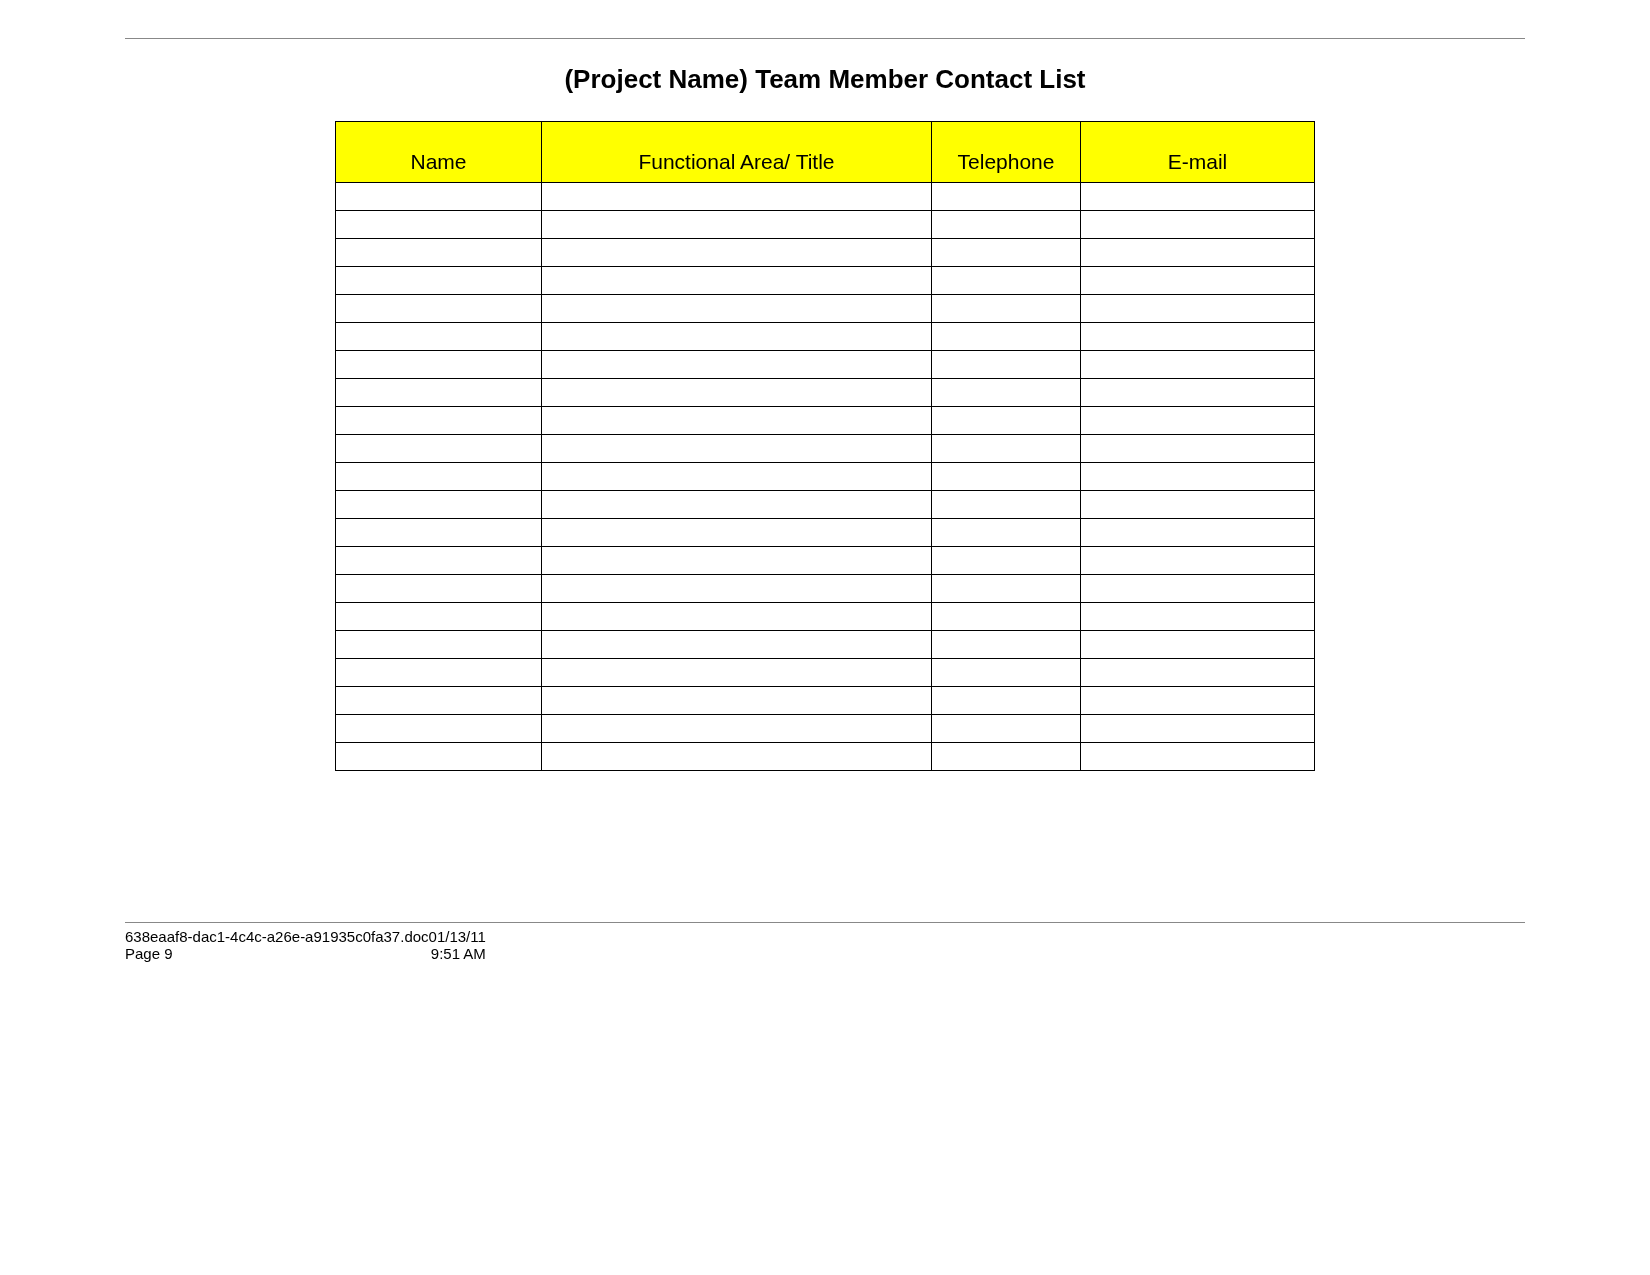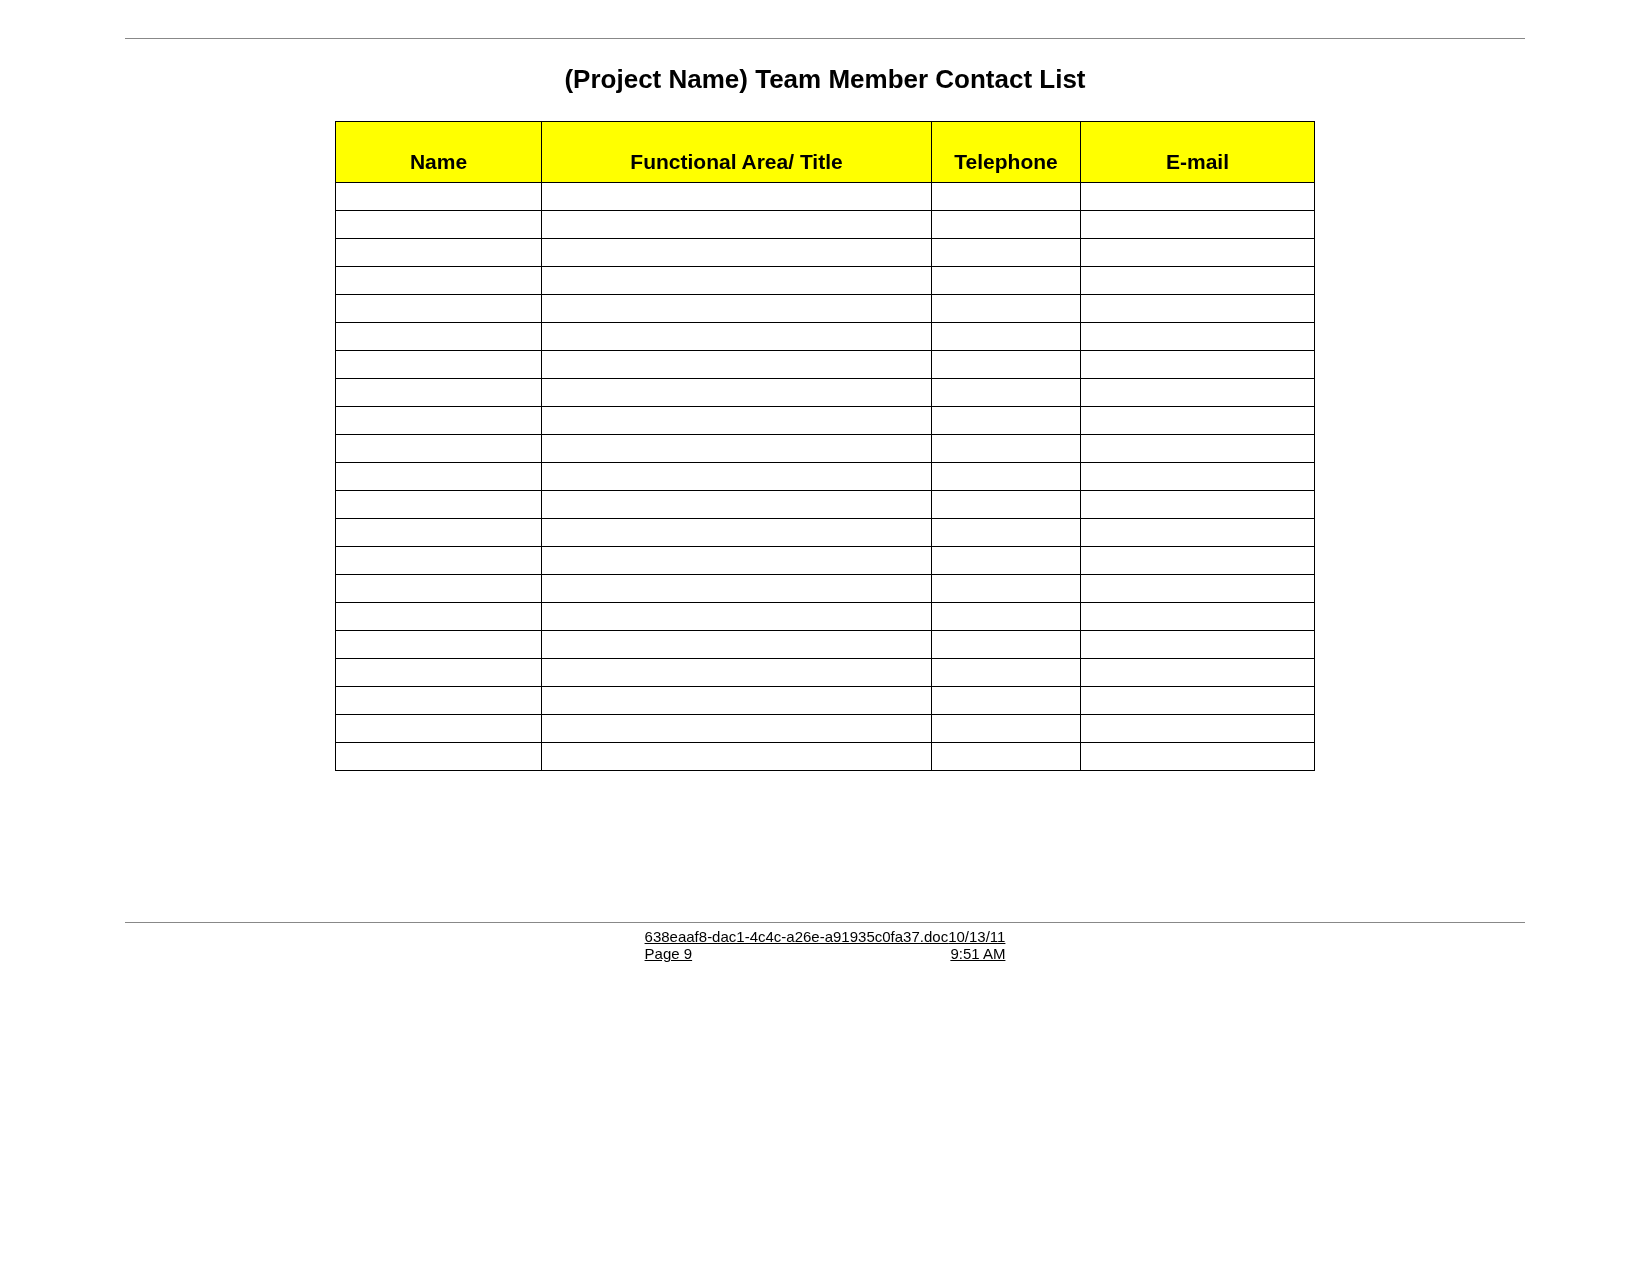--- a/index.html
+++ b/index.html
@@ -39,21 +39,21 @@
       width: 980px;
       margin: 0 auto;
       table-layout: fixed;
     }
     table.contact th, table.contact td {
       border: 1px solid #000;
     }
     table.contact th {
       background: #ffff00;
       font-size: 21px;
-      font-weight: bold;
+      font-weight: normal;
       color: #000;
       height: 61px;
       vertical-align: bottom;
       padding-bottom: 8px;
     }
     table.contact td {
       height: 28px;
     }
     table.contact col.name  { width: 206px; }
     table.contact col.area  { width: 390px; }
@@ -62,22 +62,21 @@
     .footer {
       position: absolute;
       left: 125px;
       right: 125px;
       bottom: 313px;
       border-top: 1px solid #888;
       padding-top: 5px;
       font-size: 15px;
       color: #000;
       display: flex;
-      justify-content: center;
-      text-decoration: underline;
+      justify-content: flex-start;
     }
     .footer .right { text-align: right; }
   </style>
 </head>
 <body>
 
 <div class="page">
   <div class="top-rule"></div>
 
   <h1 class="title">(Project Name) Team Member Contact List</h1>
@@ -226,17 +225,17 @@
         </tr>
       </tbody>
   </table>
 
   <div class="footer">
     <div class="left">
       <div>638eaaf8-dac1-4c4c-a26e-a91935c0fa37.doc</div>
       <div>Page 9</div>
     </div>
     <div class="right">
-      <div>10/13/11</div>
+      <div>01/13/11</div>
       <div>9:51 AM</div>
     </div>
   </div>
 </div>
 
 </body></html>

